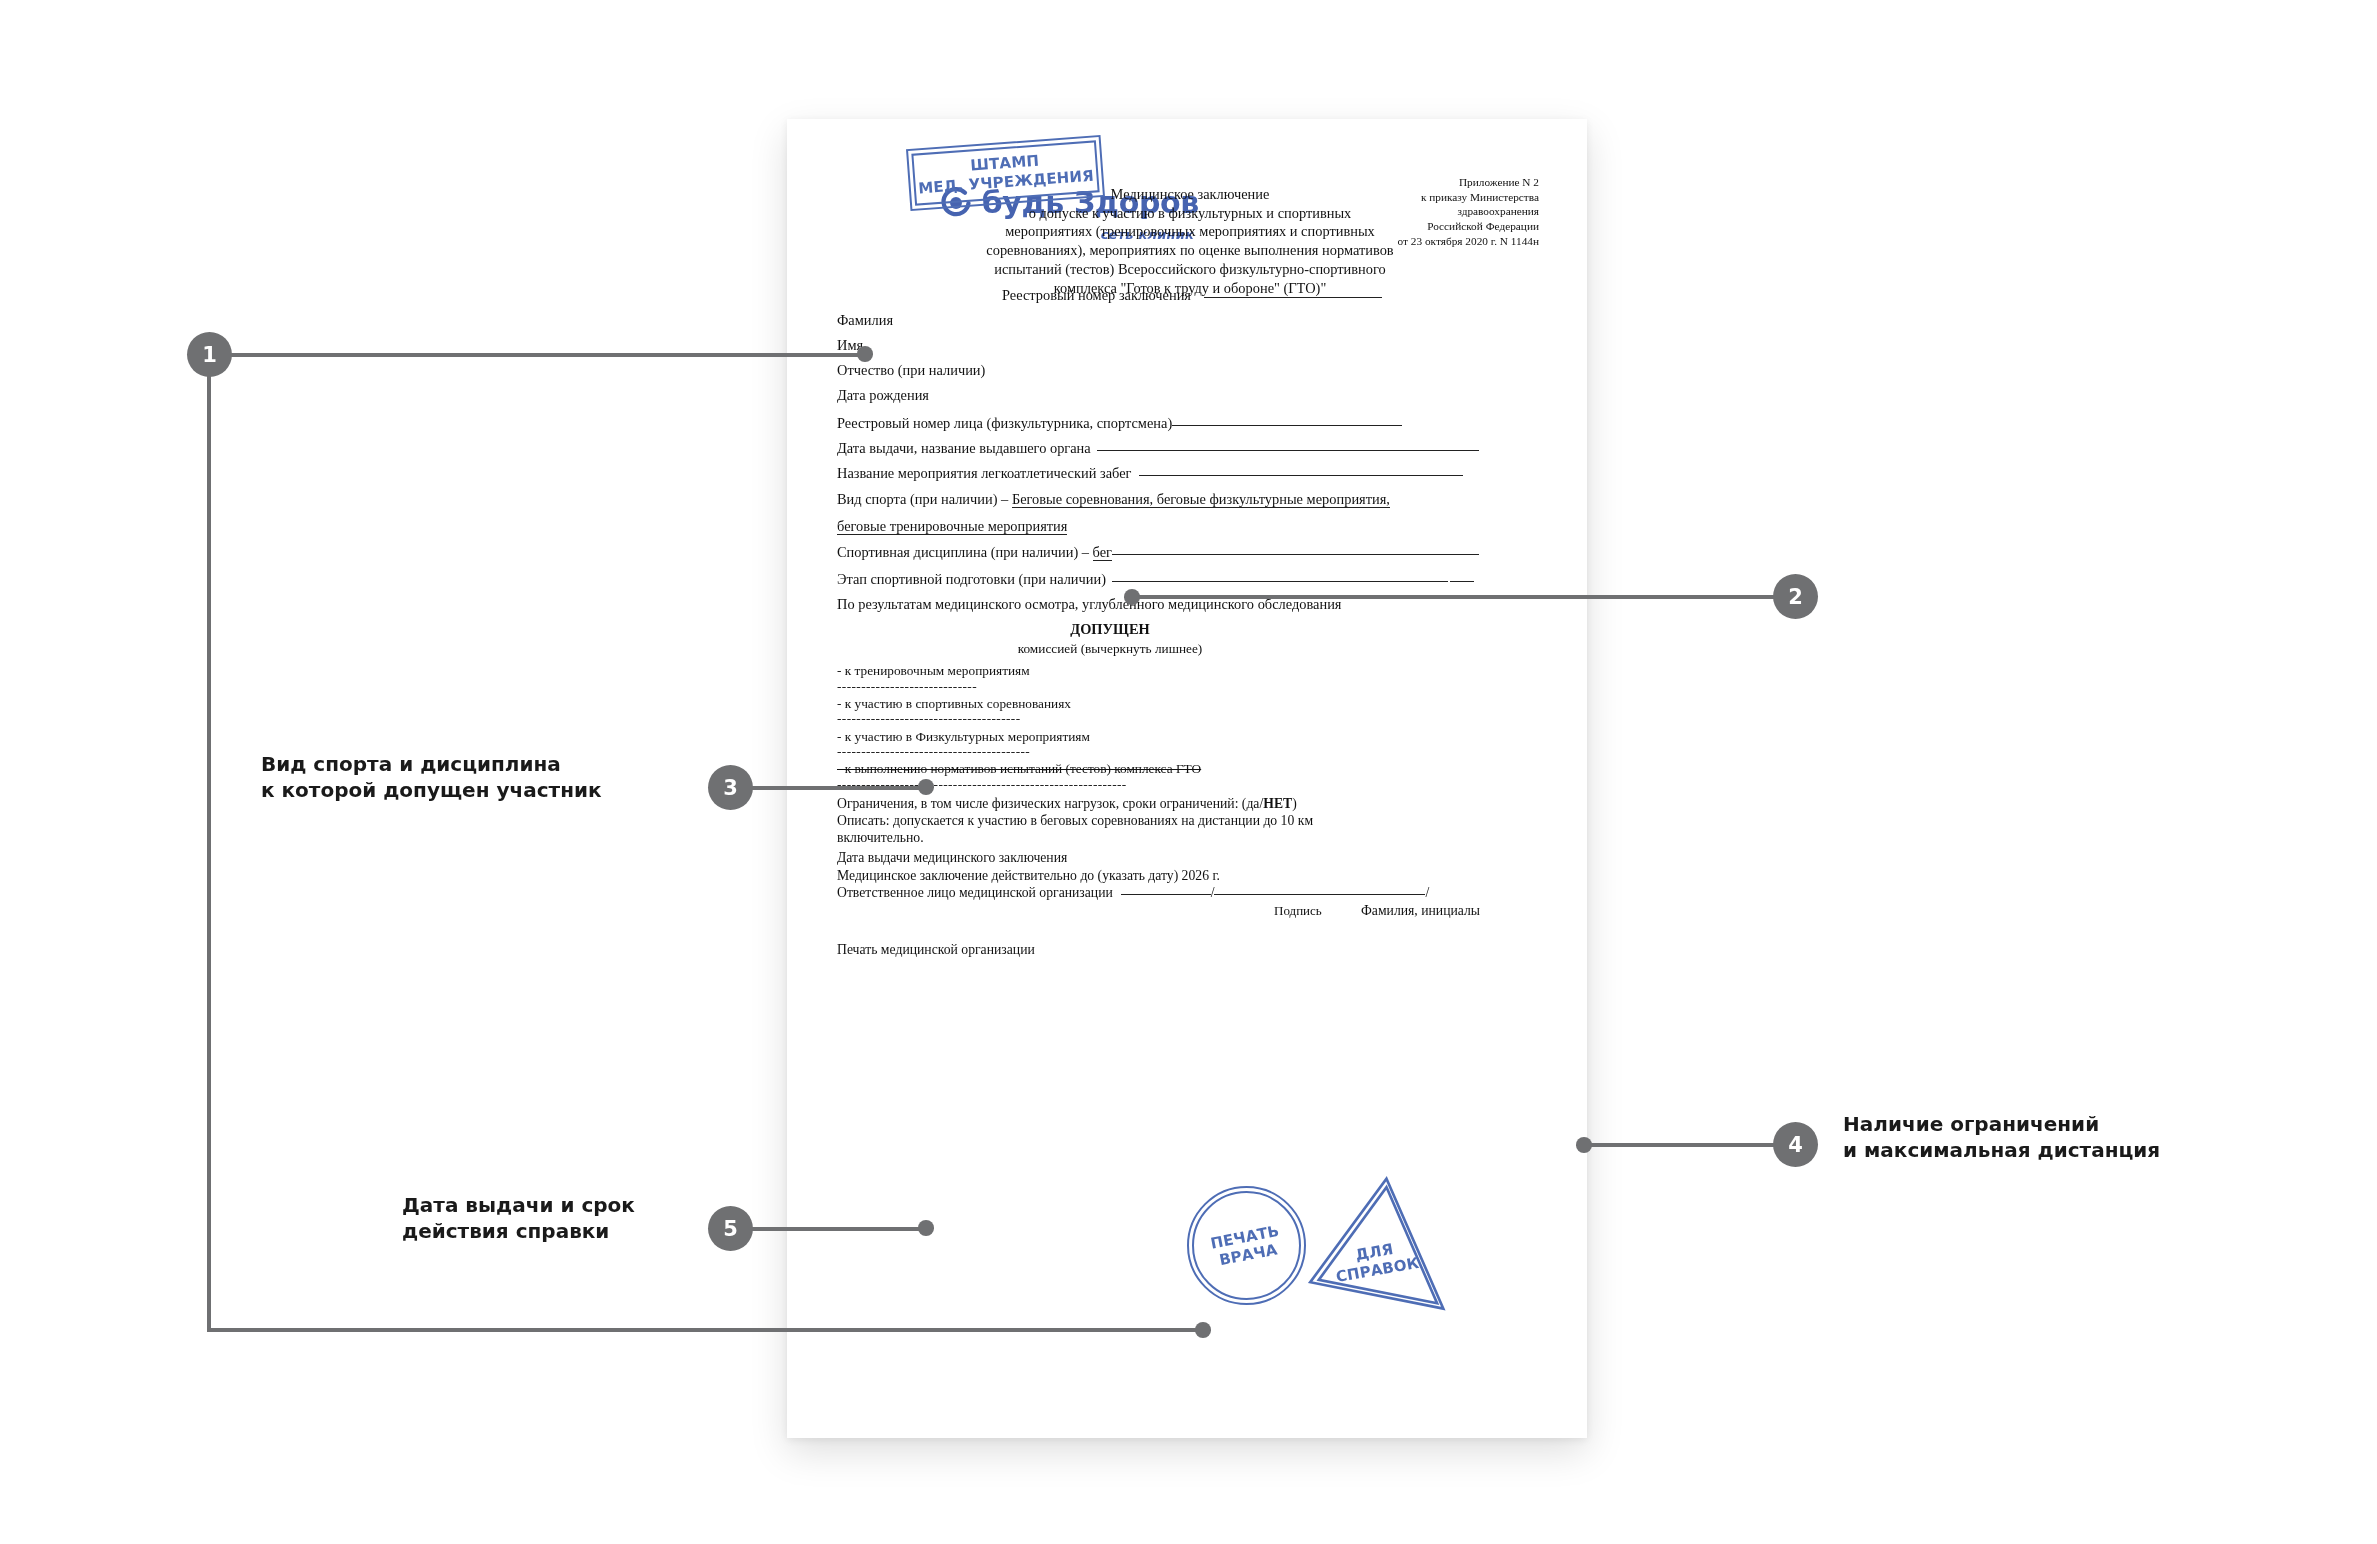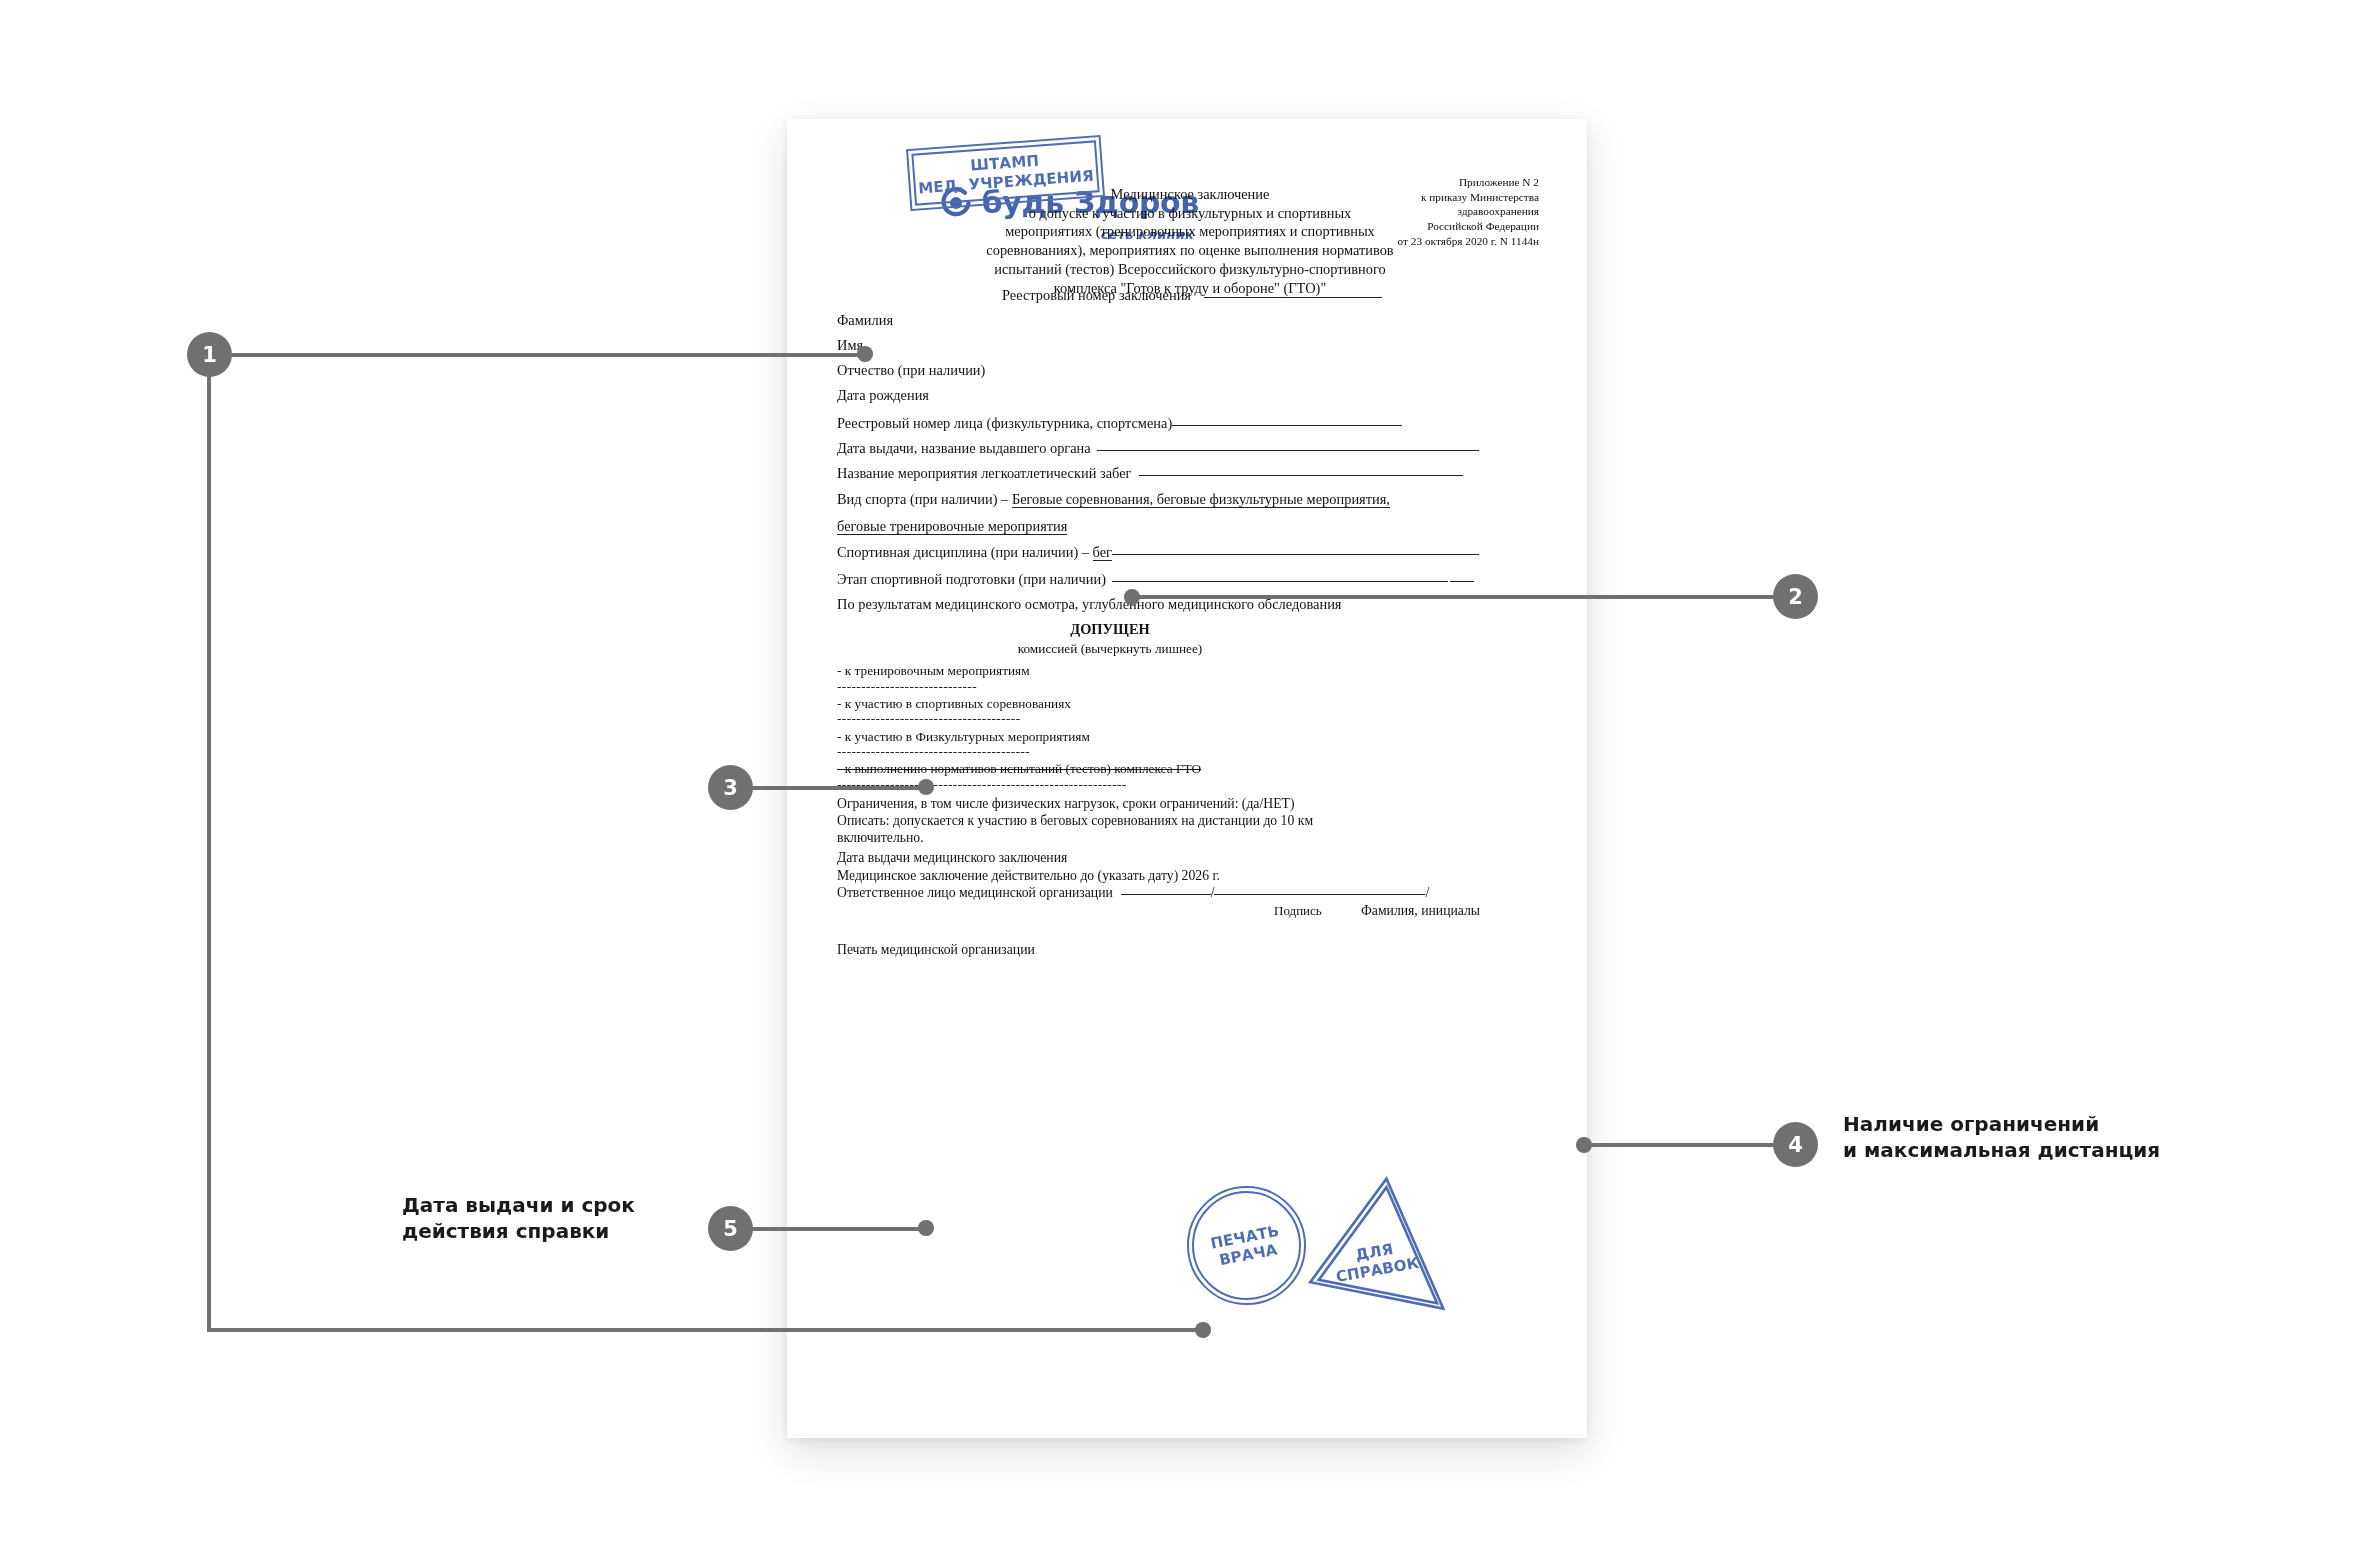--- a/index.html
+++ b/index.html
@@ -61,21 +61,21 @@
 
   
   .body{position:absolute;left:50px;top:168px;width:710px;
         font-family:"Liberation Serif", serif;font-size:14.4px;color:#111;}
   .ln{position:absolute;white-space:nowrap;}
   .rule{display:inline-block;border-bottom:1.1px solid #222;vertical-align:1.6px;}
   .u{border-bottom:1.1px solid #222;}
   .strike{text-decoration:line-through;text-decoration-thickness:1.1px;}
   .dash{letter-spacing:0.4px;}
   .ctr{position:absolute;text-align:center;}
-  b.no{font-weight:normal;}
+  b.no{font-weight:bold;}
 
   
   .stamp-circle{position:absolute;left:400px;top:1067px;width:119px;height:119px;}
   .stamp-circle .ring{
     position:absolute;border:2.3px solid #4e6db5;border-radius:50%;box-sizing:border-box;
   }
   .stamp-circle .ring.o{left:0;top:0;width:119px;height:119px;}
   .stamp-circle .ring.i{left:4.7px;top:4.7px;width:109px;height:109px;}
   .stamp-circle .txt{
     position:absolute;left:0;top:0;width:119px;height:119px;
@@ -255,20 +255,22 @@
   <div class="leader h" style="left:231px;top:353px;width:634px;"></div>
   <div class="dot" style="left:857px;top:346px;"></div>
   <div class="leader v" style="left:207px;top:367px;height:964px;"></div>
   <div class="leader h" style="left:207px;top:1328px;width:996px;"></div>
   <div class="dot" style="left:1195px;top:1322px;"></div>
 
   <div class="badge" style="left:1773px;top:574px;">2</div>
   <div class="leader h" style="left:1133px;top:595px;width:641px;"></div>
   <div class="dot" style="left:1124px;top:589px;"></div>
 
+  <div class="ann-text l" style="left:261px;top:751px;width:429px;text-align:left;">Вид спорта и дисциплина
+к которой допущен участник</div>
   <div class="badge" style="left:708px;top:765px;">3</div>
   <div class="leader h" style="left:752px;top:786px;width:173px;"></div>
   <div class="dot" style="left:918px;top:779px;"></div>
 
   <div class="badge" style="left:1773px;top:1122px;">4</div>
   <div class="ann-text r" style="left:1843px;top:1111px;width:453px;">Наличие ограничений
 и максимальная дистанция</div>
   <div class="leader h" style="left:1586px;top:1143px;width:189px;"></div>
   <div class="dot" style="left:1576px;top:1137px;"></div>
 

